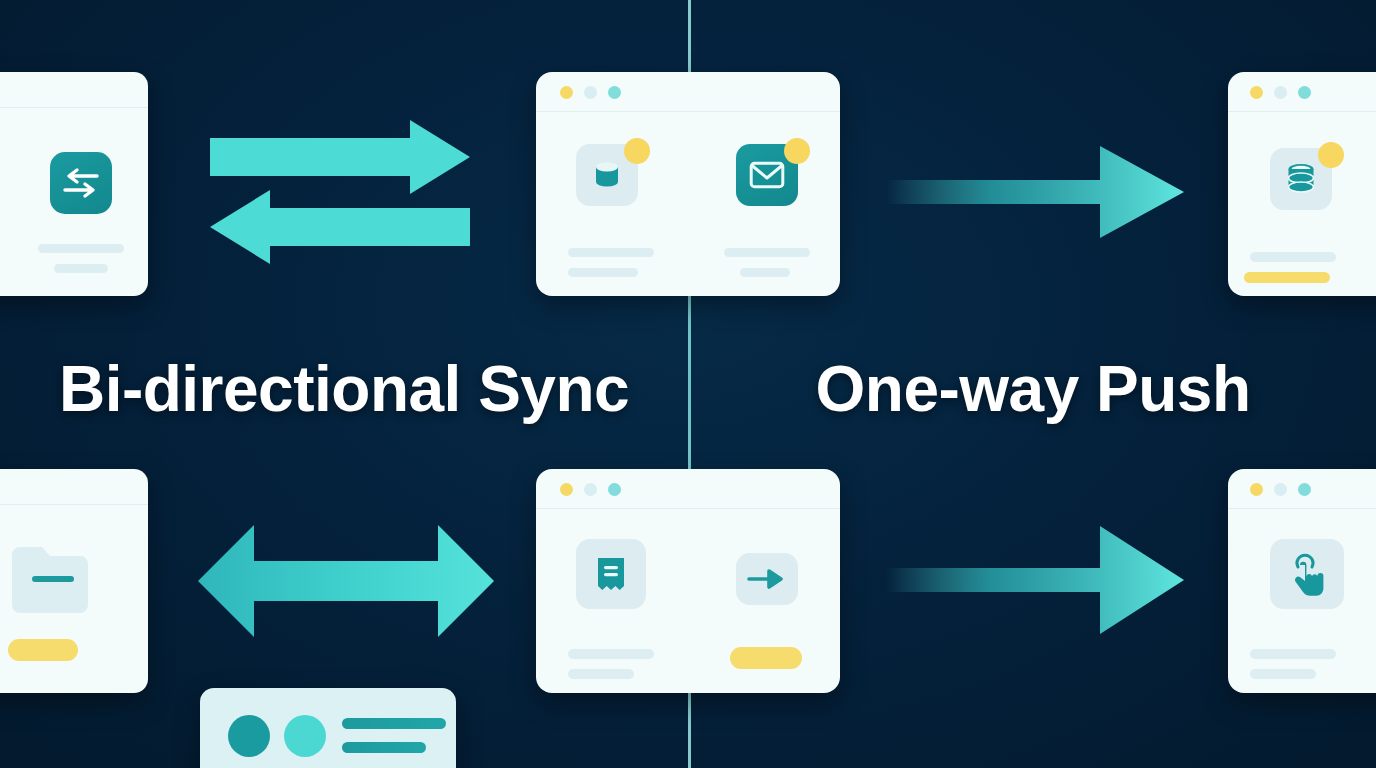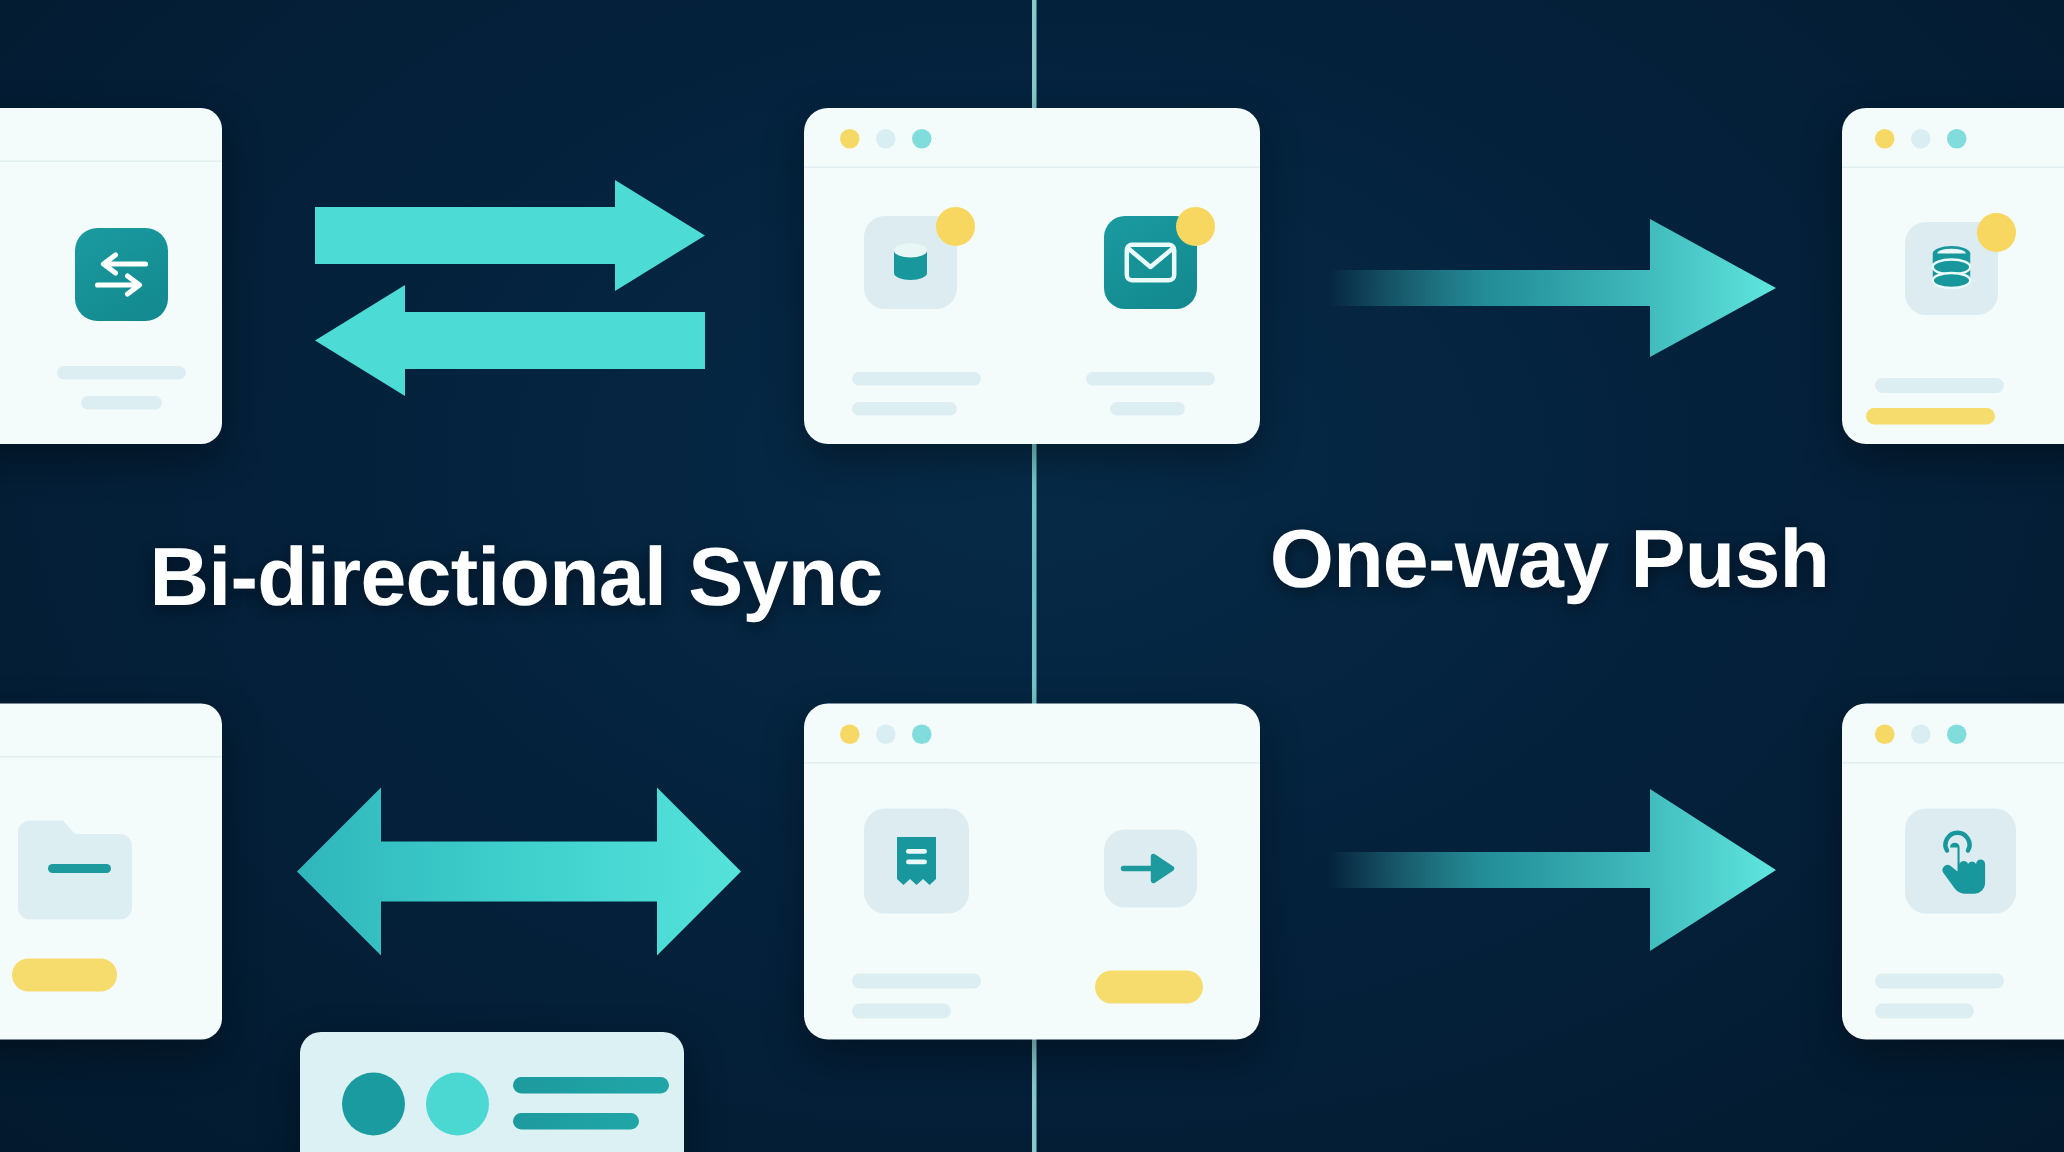--- a/index.html
+++ b/index.html
@@ -88,21 +88,21 @@
     background: #ddeef2;
   }
   .line.yellow { background: #f6dc6d; }
   .line.teal { background: linear-gradient(90deg,#1d9a9e,#21a6a8); }
 
   
   .label {
     position: absolute;
     color: #ffffff;
     font-weight: bold;
-    font-size: 55px;
+    font-size: 64px;
     letter-spacing: -0.5px;
     text-shadow: 0 3px 10px rgba(0,0,0,.45);
     white-space: nowrap;
     text-align: center;
   }
 
   .arrow-wrap { position: absolute; }
   svg { display: block; overflow: visible; }
 </style>
 </head>
@@ -194,21 +194,21 @@
         <ellipse cx="18" cy="16" rx="12.5" ry="5" fill="#18979c" stroke="#eafafa" stroke-width="1.6"></ellipse>
         <ellipse cx="18" cy="25" rx="12.5" ry="5" fill="#18979c" stroke="#eafafa" stroke-width="1.6"></ellipse>
       </svg>
     </div>
     <div class="badge" style="left:90px; top:70px; width:26px; height:26px;"></div>
     <div class="line" style="left:22px; top:180px; width:86px; height:10px;"></div>
     <div class="line yellow" style="left:16px; top:200px; width:86px; height:11px;"></div>
   </div>
 
   <div class="label" style="left:0px; top:352px; width:688px;">Bi-directional Sync</div>
-  <div class="label" style="left:690px; top:340px; width:686px;">One-way Push</div>
+  <div class="label" style="left:690px; top:352px; width:686px;">One-way Push</div>
 
   <div class="card" style="left:-42px; top:469px; width:190px; height:224px;">
     <div class="chrome"></div>
     <div class="tile lighter" style="left:94px; top:76px; width:0px; height:0px;"></div>
     <svg style="position:absolute; left:52px; top:74px;" width="82" height="72" viewBox="0 0 82 72">
       <path d="M2 12 a8 8 0 0 1 8-8 h22 l8 9 h30 a8 8 0 0 1 8 8 v41 a8 8 0 0 1-8 8 H10 a8 8 0 0 1-8-8 Z" fill="#ddeef2"></path>
       <rect x="22" y="33" width="42" height="6" rx="3" fill="#1d9a9e"></rect>
     </svg>
     <div class="line yellow" style="left:50px; top:170px; width:70px; height:22px; border-radius:11px;"></div>
   </div>

